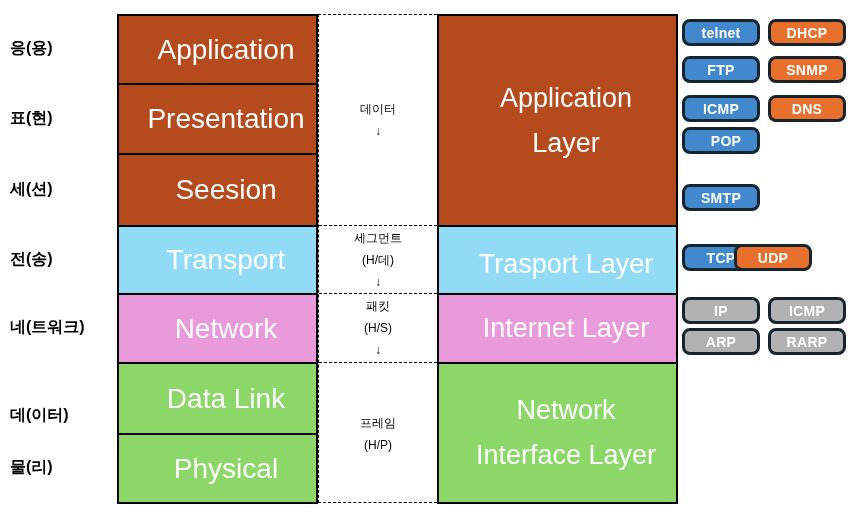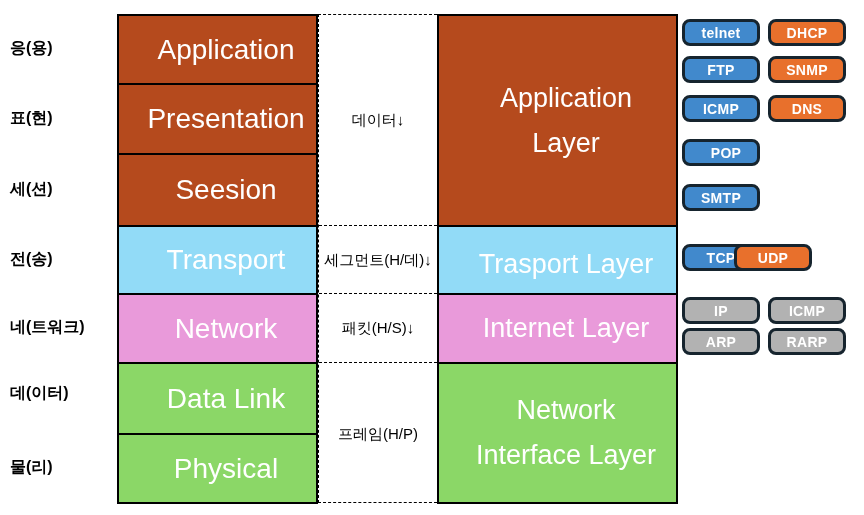--- a/index.html
+++ b/index.html
@@ -55,24 +55,24 @@
     border-left:1px dashed #000;
     border-top:1px dashed #000;
     border-bottom:1px dashed #000;
     background:#ffffff;
   }
   .pdu-section{
     position:absolute;
     left:0; width:100%;
     box-sizing:border-box;
     display:flex;
-    flex-direction:row;
+    flex-direction:column;
     align-items:center;
     justify-content:center;
-    font-size:15px;
+    font-size:12px;
     line-height:22px;
     color:#000;
     text-align:center;
   }
   .pdu-section.divided{ border-bottom:1px dashed #000; }
   
   .badge{
     position:absolute;
     width:78px; height:27px;
     box-sizing:border-box;
@@ -93,21 +93,21 @@
 </head>
 <body>
 
 <div id="canvas">
   <div id="left-labels">
       <div class="side-label" style="top: 14px; height: 69px;">응(용)</div>
       <div class="side-label" style="top: 83px; height: 70px;">표(현)</div>
       <div class="side-label" style="top: 153px; height: 72px;">세(션)</div>
       <div class="side-label" style="top: 225px; height: 68px;">전(송)</div>
       <div class="side-label" style="top: 293px; height: 69px;">네(트워크)</div>
-      <div class="side-label" style="top: 358px; height: 71px;">데(이터)</div>
+      <div class="side-label" style="top: 380px; height: 71px;">데(이터)</div>
       <div class="side-label" style="top: 433px; height: 69px;">물(리)</div>
     </div>
   <div id="osi-col">
       <div class="layer-box osi-box fill-orange" style="top: 14px; height: 71px;">Application</div>
       <div class="layer-box osi-box fill-orange" style="top: 83px; height: 72px;">Presentation</div>
       <div class="layer-box osi-box fill-orange" style="top: 153px; height: 74px;">Seesion</div>
       <div class="layer-box osi-box fill-blue" style="top: 225px; height: 70px;">Transport</div>
       <div class="layer-box osi-box fill-pink" style="top: 293px; height: 71px;">Network</div>
       <div class="layer-box osi-box fill-green" style="top: 362px; height: 73px;">Data Link</div>
       <div class="layer-box osi-box fill-green" style="top: 433px; height: 71px;">Physical</div>
@@ -148,21 +148,21 @@
         <div>Interface Layer</div>
       </div>
     </div>
   <div id="badge-layer">
       <div class="badge badge-blue" style="top: 19px; left: 682px;">telnet</div>
       <div class="badge badge-orange" style="top: 19px; left: 768px;">DHCP</div>
       <div class="badge badge-blue" style="top: 56px; left: 682px;">FTP</div>
       <div class="badge badge-orange" style="top: 56px; left: 768px;">SNMP</div>
       <div class="badge badge-blue" style="top: 95px; left: 682px;">ICMP</div>
       <div class="badge badge-orange" style="top: 95px; left: 768px;">DNS</div>
-      <div class="badge badge-blue" style="top: 139px; left: 682px; padding-left: 10px;">POP</div>
+      <div class="badge badge-blue" style="top: 127px; left: 682px; padding-left: 10px;">POP</div>
       <div class="badge badge-blue" style="top: 184px; left: 682px; text-align: right;">SMTP</div>
       <div class="badge badge-blue" style="top: 244px; left: 682px;">TCP</div>
       <div class="badge badge-orange" style="top: 244px; left: 734px;">UDP</div>
       <div class="badge badge-gray" style="top: 297px; left: 682px;">IP</div>
       <div class="badge badge-gray" style="top: 297px; left: 768px;">ICMP</div>
       <div class="badge badge-gray" style="top: 328px; left: 682px;">ARP</div>
       <div class="badge badge-gray" style="top: 328px; left: 768px;">RARP</div>
     </div>
 </div>
 

